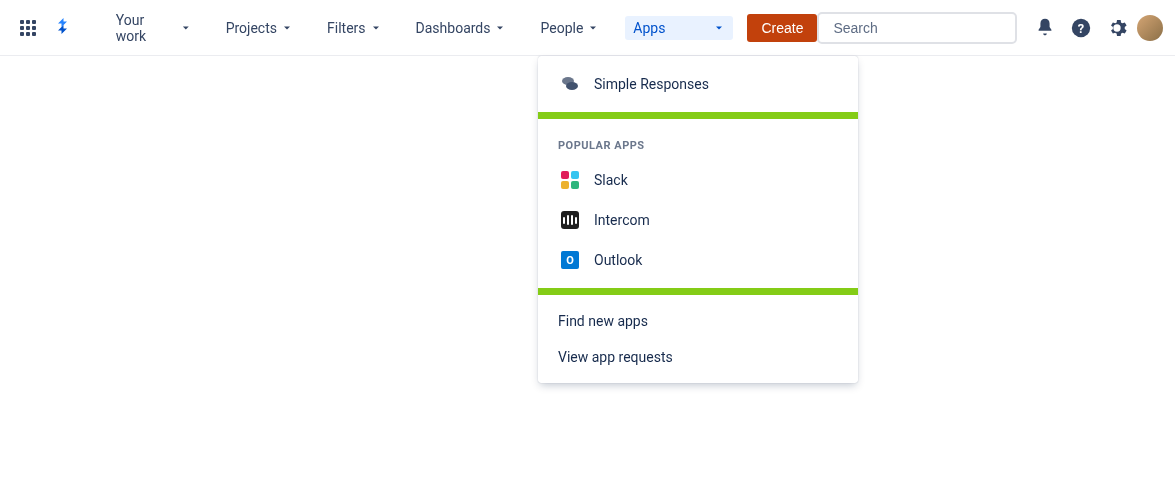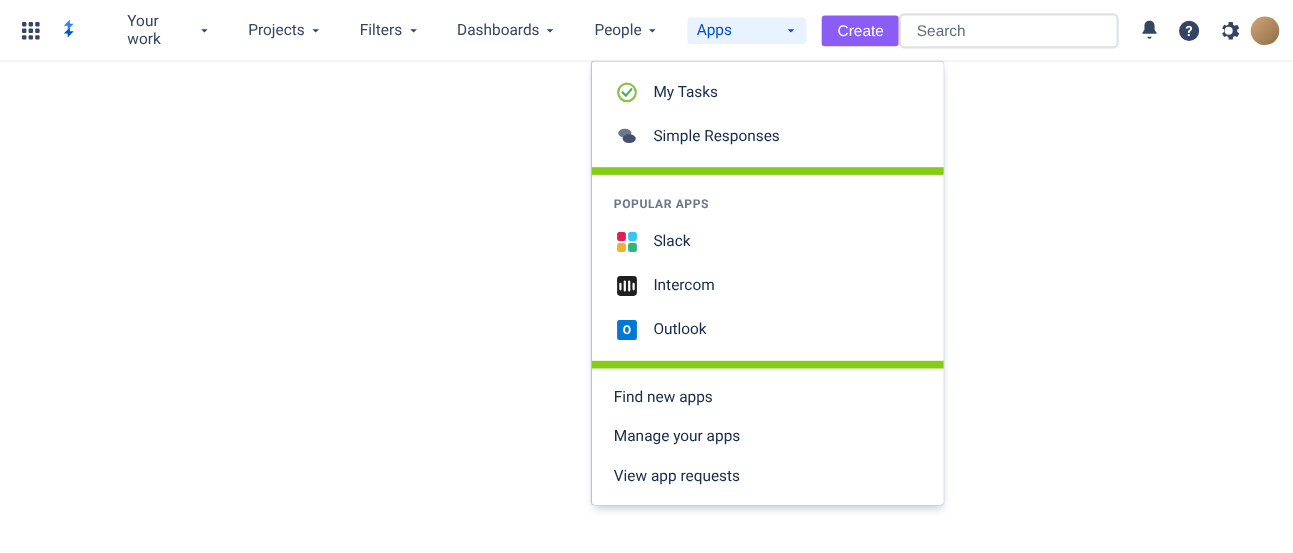--- a/index.html
+++ b/index.html
@@ -67,21 +67,21 @@
       color: #0052cc;
       gap: 44px;
     }
     
     .nav-item .chevron {
       margin-left: 4px;
     }
     
     .create-btn {
       margin-left: 14px;
-      background: #8b5cf6;
+      background: #c2410c;
       color: #fff;
       border: none;
       padding: 6px 14px;
       border-radius: 3px;
       font-size: 14px;
       font-weight: 500;
       cursor: pointer;
     }
     
     .spacer {
@@ -341,29 +341,20 @@
   </div>
 
   <div class="avatar"></div>
 </div>
 
 <div class="dropdown">
   <div class="dropdown-section">
     <div class="dropdown-item">
       <div class="item-icon">
         <svg width="20" height="20" viewBox="0 0 20 20">
-          <circle cx="10" cy="10" r="8" fill="none" stroke="#8BC34A" stroke-width="2"></circle>
-          <path d="M6 10l3 3 5-6" fill="none" stroke="#4CAF50" stroke-width="2" stroke-linecap="round"></path>
-        </svg>
-      </div>
-      <span>My Tasks</span>
-    </div>
-    <div class="dropdown-item">
-      <div class="item-icon">
-        <svg width="20" height="20" viewBox="0 0 20 20">
           <ellipse cx="8" cy="7" rx="6" ry="4" fill="#6b778c"></ellipse>
           <ellipse cx="12" cy="12" rx="6" ry="4" fill="#42526e"></ellipse>
         </svg>
       </div>
       <span>Simple Responses</span>
     </div>
   </div>
 
   <div class="dropdown-section">
     <div class="dropdown-heading">POPULAR APPS</div>
@@ -397,20 +388,16 @@
     </div>
   </div>
 
   <div class="dropdown-section">
     <div class="dropdown-item no-icon">
 
       <span>Find new apps</span>
     </div>
     <div class="dropdown-item no-icon">
 
-      <span>Manage your apps</span>
-    </div>
-    <div class="dropdown-item no-icon">
-
       <span>View app requests</span>
     </div>
   </div>
 </div>
 
 </body></html>

